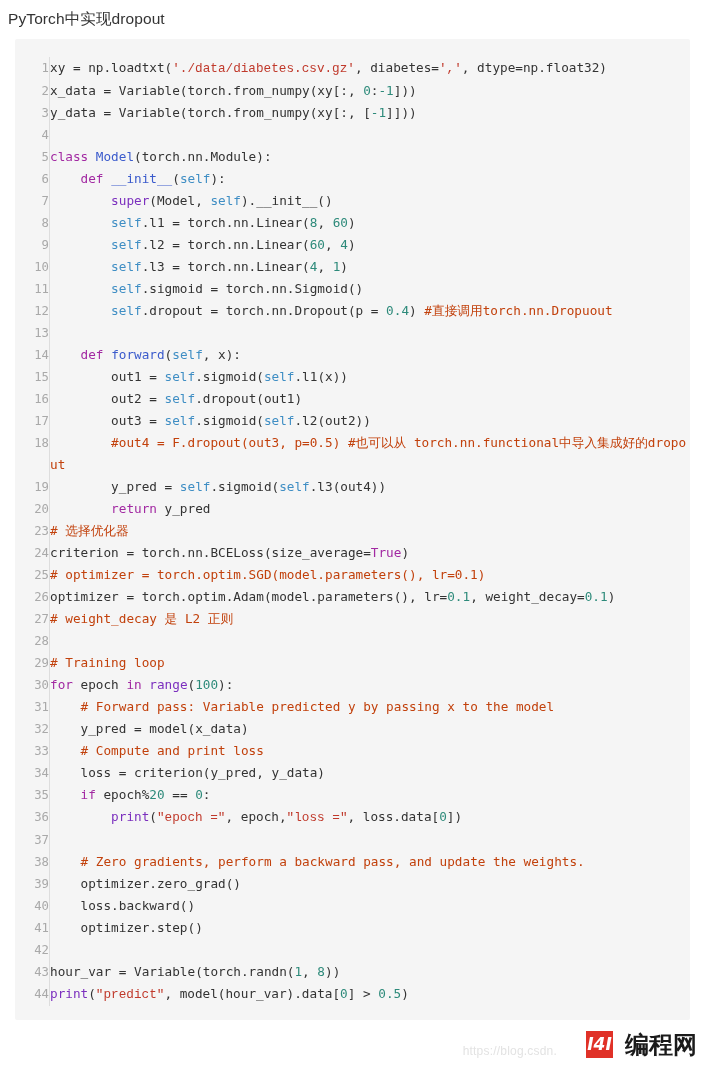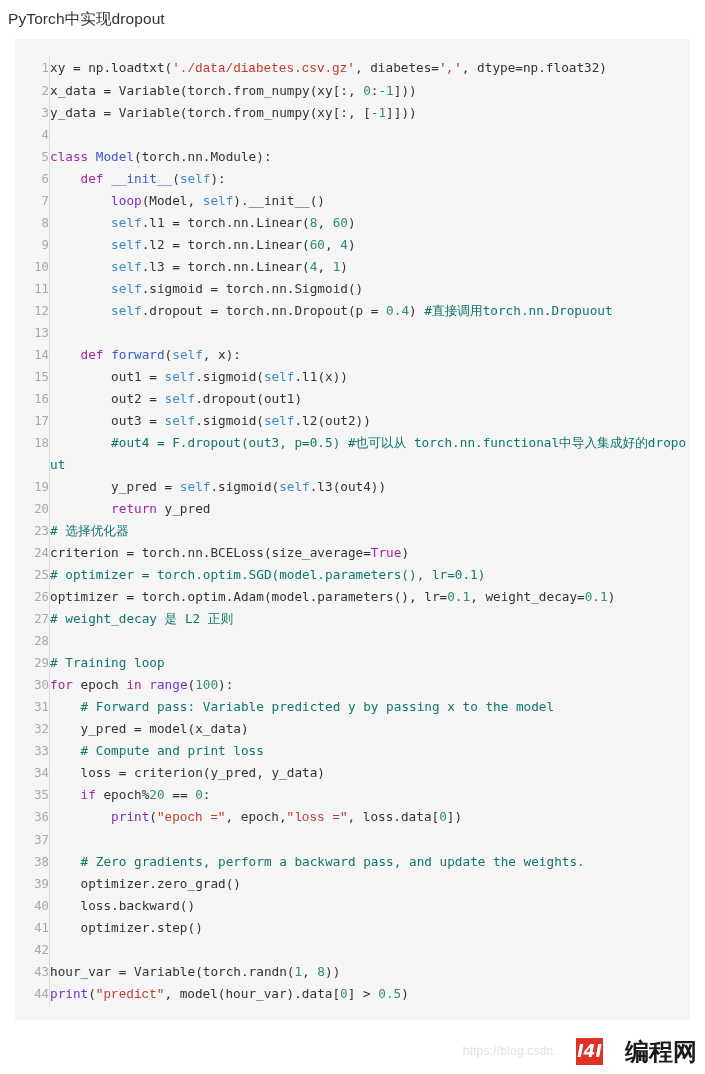--- a/index.html
+++ b/index.html
@@ -61,40 +61,40 @@
     word-break: break-all;
     padding-right: 8px;
   }
   
   .kw   { color: #a229a2; }
   .bi   { color: #7b2fbe; }
   .cls  { color: #3b5bcc; }
   .slf  { color: #3f8ec4; }
   .str  { color: #c0392b; font-family: Liberation Mono, monospace; }
   .num  { color: #2d8a7a; }
-  .cmt  { color: #0f766e; }
+  .cmt  { color: #c2410c; }
   .pln  { color: #333333; }
 
   #watermark-url {
     position: absolute;
     right: 148px;
     bottom: 16px;
     font-size: 12px;
     color: #e3e3e3;
     font-family: "Liberation Sans", sans-serif;
     letter-spacing: 0.2px;
     white-space: nowrap;
   }
   #brand {
     position: absolute;
     right: 8px;
-    bottom: 9px;
+    bottom: 16px;
     display: flex;
     align-items: center;
-    gap: 22px;
+    gap: 12px;
   }
   #brand-mark {
     width: 27px;
     height: 27px;
     background: #e03127;
     color: #ffffff;
     font-size: 17px;
     font-style: italic;
     font-weight: bold;
     display: flex;
@@ -140,21 +140,21 @@
         <tr>
           <td class="ln">5</td>
           <td class="codecell"><span class="kw">class </span><span class="cls">Model</span><span class="pln">(torch.nn.Module):</span></td>
         </tr>
         <tr>
           <td class="ln">6</td>
           <td class="codecell"><span class="pln">    </span><span class="kw">def </span><span class="cls">__init__</span><span class="pln">(</span><span class="slf">self</span><span class="pln">):</span></td>
         </tr>
         <tr>
           <td class="ln">7</td>
-          <td class="codecell"><span class="pln">        </span><span class="bi">loop</span><span class="pln">(Model, </span><span class="slf">self</span><span class="pln">).__init__()</span></td>
+          <td class="codecell"><span class="pln">        </span><span class="bi">super</span><span class="pln">(Model, </span><span class="slf">self</span><span class="pln">).__init__()</span></td>
         </tr>
         <tr>
           <td class="ln">8</td>
           <td class="codecell"><span class="pln">        </span><span class="slf">self</span><span class="pln">.l1 = torch.nn.Linear(</span><span class="num">8</span><span class="pln">, </span><span class="num">60</span><span class="pln">)</span></td>
         </tr>
         <tr>
           <td class="ln">9</td>
           <td class="codecell"><span class="pln">        </span><span class="slf">self</span><span class="pln">.l2 = torch.nn.Linear(</span><span class="num">60</span><span class="pln">, </span><span class="num">4</span><span class="pln">)</span></td>
         </tr>
         <tr>

